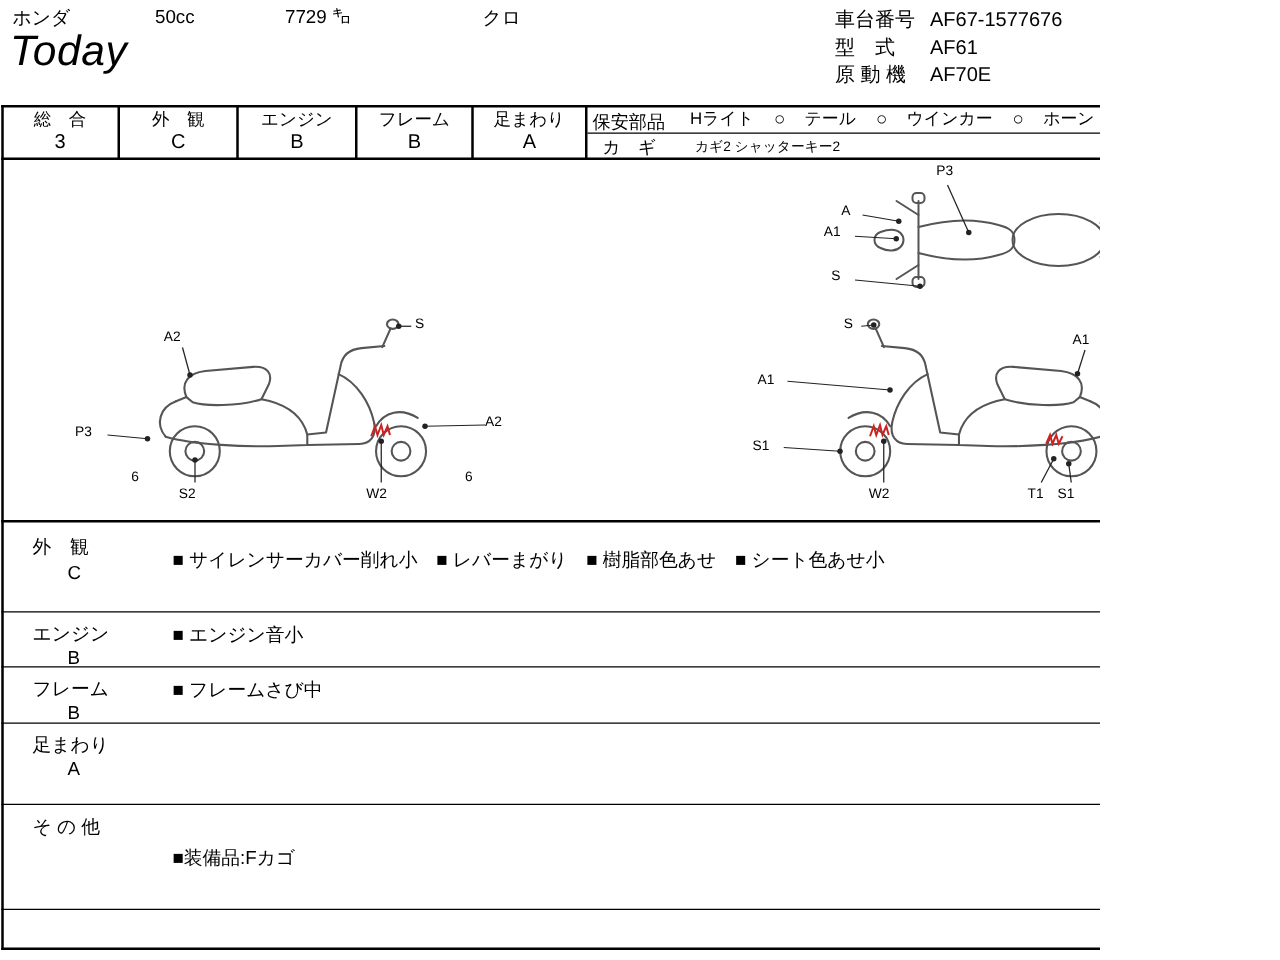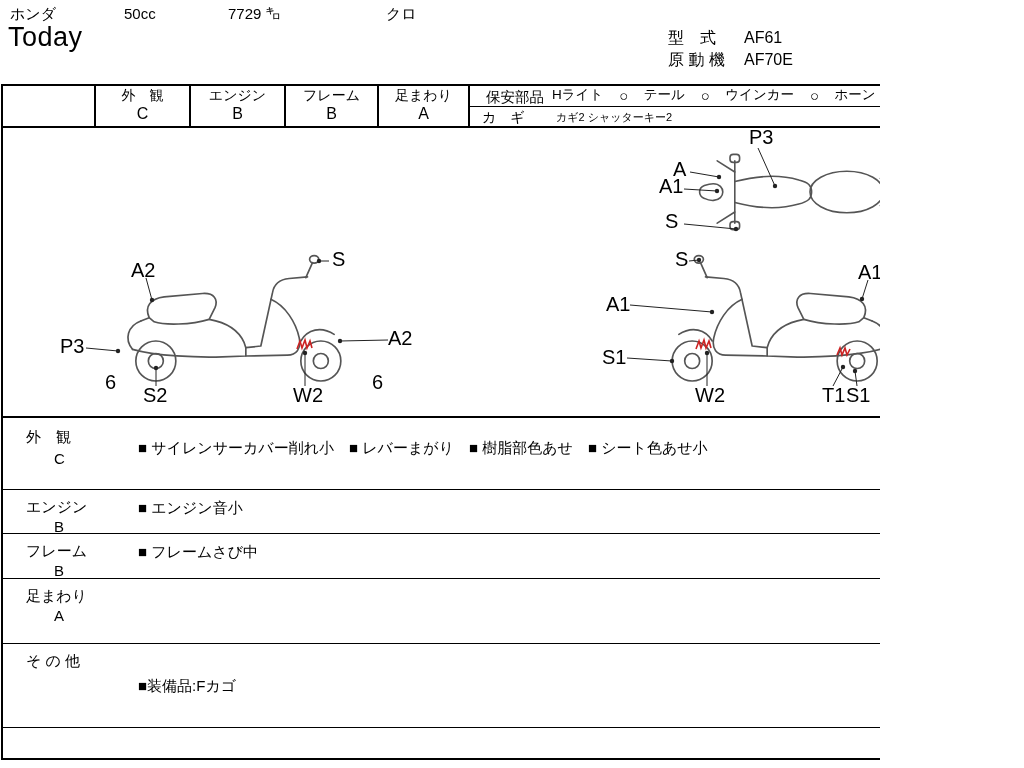--- a/index.html
+++ b/index.html
@@ -7,45 +7,48 @@
   .sheet {
     position:relative; width:880px; height:768px; background:#ffffff;
     font-family:"Liberation Sans","DejaVu Sans",sans-serif; color:#000;
     overflow:hidden;
   }
   .abs { position:absolute; }
   .bline { position:absolute; background:#000; }
   .t14 { font-size:14px; }
   .t15 { font-size:15px; }
   .t16 { font-size:16px; }
-  .model-name { font-size:27px; letter-spacing:0.5px; }
+  .model-name { font-size:34px; letter-spacing:0.5px;font-style:italic; }
   .hdr-row .lbl { display:inline-block; width:76px; }
   .gcell { position:absolute; top:87px; height:38px; text-align:center; }
   .gcell .glabel { font-size:14px; line-height:17px; }
   .gcell .gvalue { font-size:16px; line-height:20px; }
   .safety-items { display:flex; justify-content:space-between; align-items:center; }
   .sitem { display:flex; align-items:center; gap:16px; font-size:13.5px; }
   .sitem .smark { font-size:15px; font-weight:bold; line-height:1; }
-  .dlabel { position:absolute; font-size:20px; line-height:16px; }
+  .dlabel { position:absolute; font-size:11px; line-height:16px; }
   .note-label { position:absolute; left:26px; font-size:15px; }
   .note-grade { position:absolute; left:54px; font-size:15px; }
   .note-text { position:absolute; left:138px; font-size:15px; white-space:pre-wrap; }
   svg { display:block; }
 </style>
 </head>
 <body>
 
 <div class="sheet">
 
   <div class="abs t15" style="left:10px; top:5px;">ホンダ</div>
   <div class="abs t15" style="left:124px; top:5px;">50cc</div>
   <div class="abs t15" style="left:228px; top:5px;">7729 ㌔</div>
   <div class="abs t15" style="left:386px; top:5px;">クロ</div>
   <div class="abs model-name" style="left:8px; top:22px;">Today</div>
 
+  <div class="abs t16 hdr-row" style="left:668px; top:6px;">
+    <span class="lbl">車台番号</span><span>AF67-1577676</span>
+  </div>
   <div class="abs t16 hdr-row" style="left:668px; top:28px;">
     <span class="lbl">型　式</span><span>AF61</span>
   </div>
   <div class="abs t16 hdr-row" style="left:668px; top:50px;">
     <span class="lbl">原 動 機</span><span>AF70E</span>
   </div>
 
   <div class="bline" style="left:1px; top:84px; width:1022px; height:2px;"></div>
   <div class="bline" style="left:1px; top:126px; width:1022px; height:2px;"></div>
   <div class="bline" style="left:1px; top:416px; width:1022px; height:2px;"></div>
@@ -58,38 +61,42 @@
   <div class="bline" style="left:1px;    top:84px; width:2px; height:676px;"></div>
   <div class="bline" style="left:1021px; top:84px; width:2px; height:676px;"></div>
 
   <div class="bline" style="left:94px;  top:84px; width:2px; height:44px;"></div>
   <div class="bline" style="left:189px; top:84px; width:2px; height:44px;"></div>
   <div class="bline" style="left:284px; top:84px; width:2px; height:44px;"></div>
   <div class="bline" style="left:377px; top:84px; width:2px; height:44px;"></div>
   <div class="bline" style="left:468px; top:84px; width:2px; height:44px;"></div>
   <div class="bline" style="left:470px; top:106px; width:552px; height:1px;"></div>
 
+  <div class="gcell" style="left:2px; width:92px;">
+    <div class="glabel">総　合</div>
+    <div class="gvalue">3</div>
+  </div>
   <div class="gcell" style="left:96px; width:93px;">
     <div class="glabel">外　観</div>
     <div class="gvalue">C</div>
   </div>
   <div class="gcell" style="left:191px; width:93px;">
     <div class="glabel">エンジン</div>
     <div class="gvalue">B</div>
   </div>
   <div class="gcell" style="left:286px; width:91px;">
     <div class="glabel">フレーム</div>
     <div class="gvalue">B</div>
   </div>
   <div class="gcell" style="left:379px; width:89px;">
     <div class="glabel">足まわり</div>
     <div class="gvalue">A</div>
   </div>
 
-  <div class="abs" style="left:474px; top:88px; font-size:14.5px;margin-left:12px;">保安部品</div>
+  <div class="abs" style="left:474px; top:88px; font-size:14.5px;">保安部品</div>
   <div class="abs safety-items" style="left:552px; top:86px; width:458px; height:18px;">
     <div class="sitem">
       <span>Hライト</span>
       <span class="smark">○</span>
     </div>
     <div class="sitem">
       <span>テール</span>
       <span class="smark">○</span>
     </div>
     <div class="sitem">

